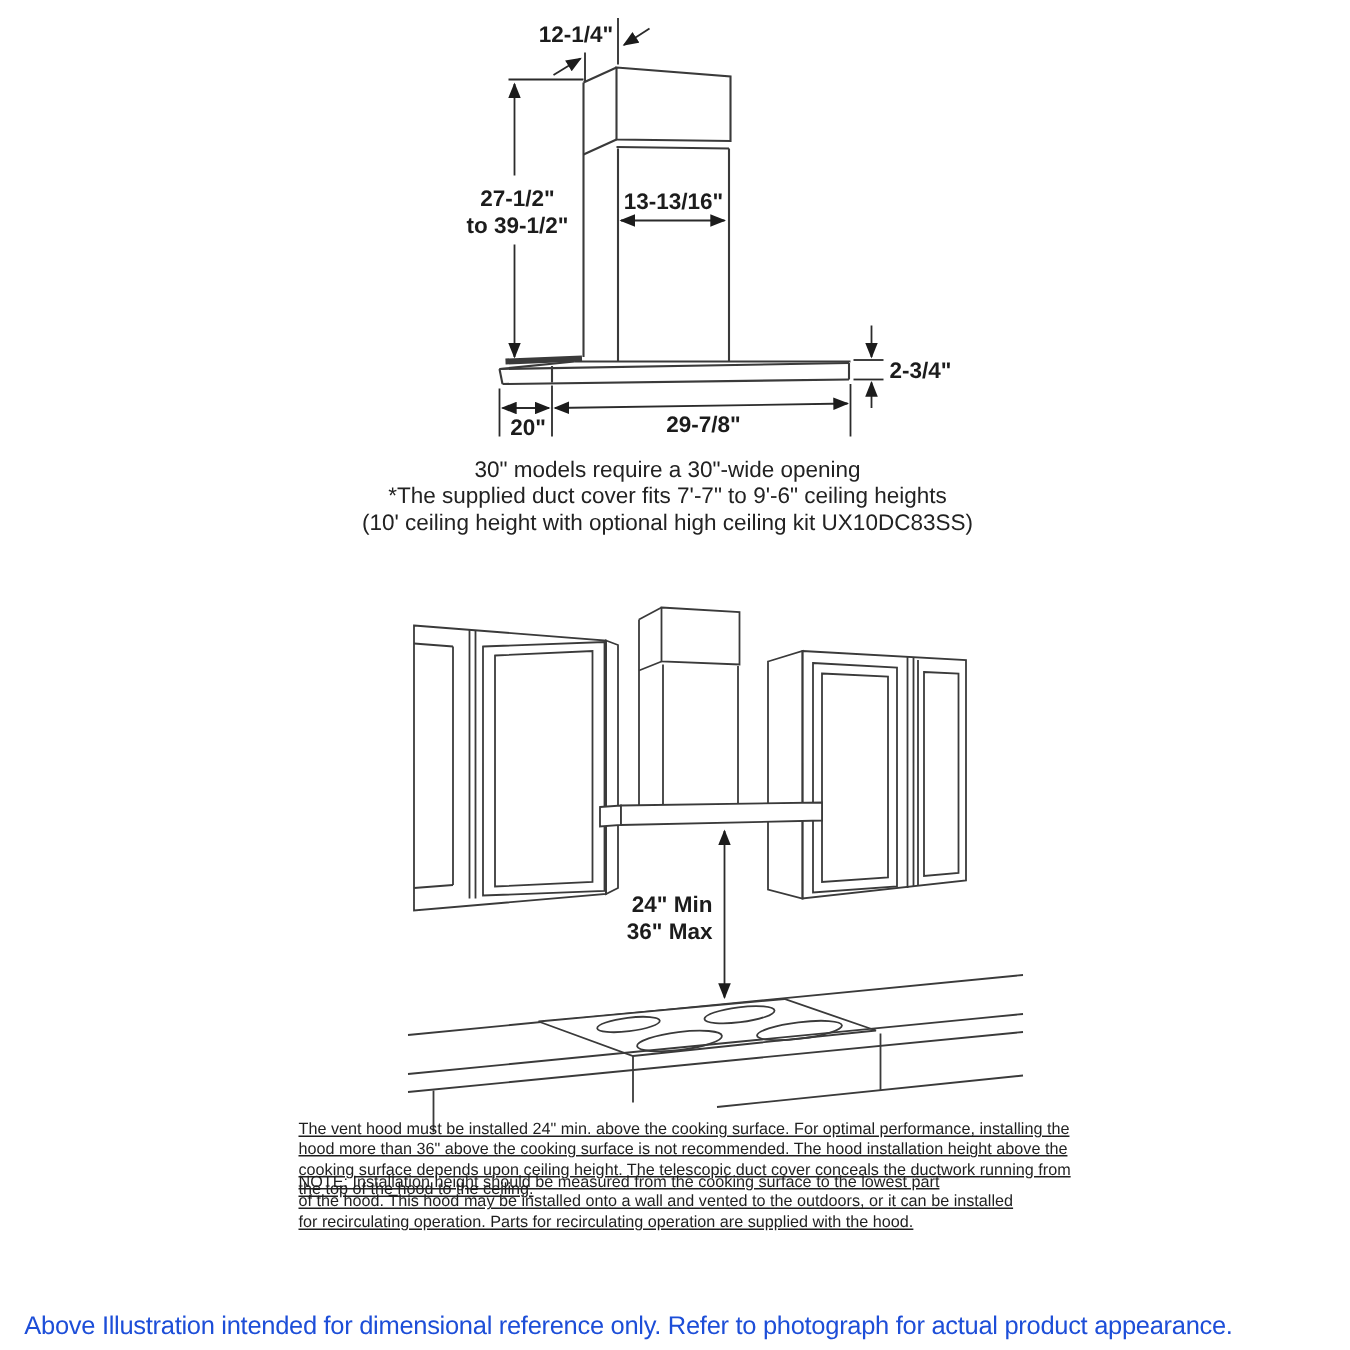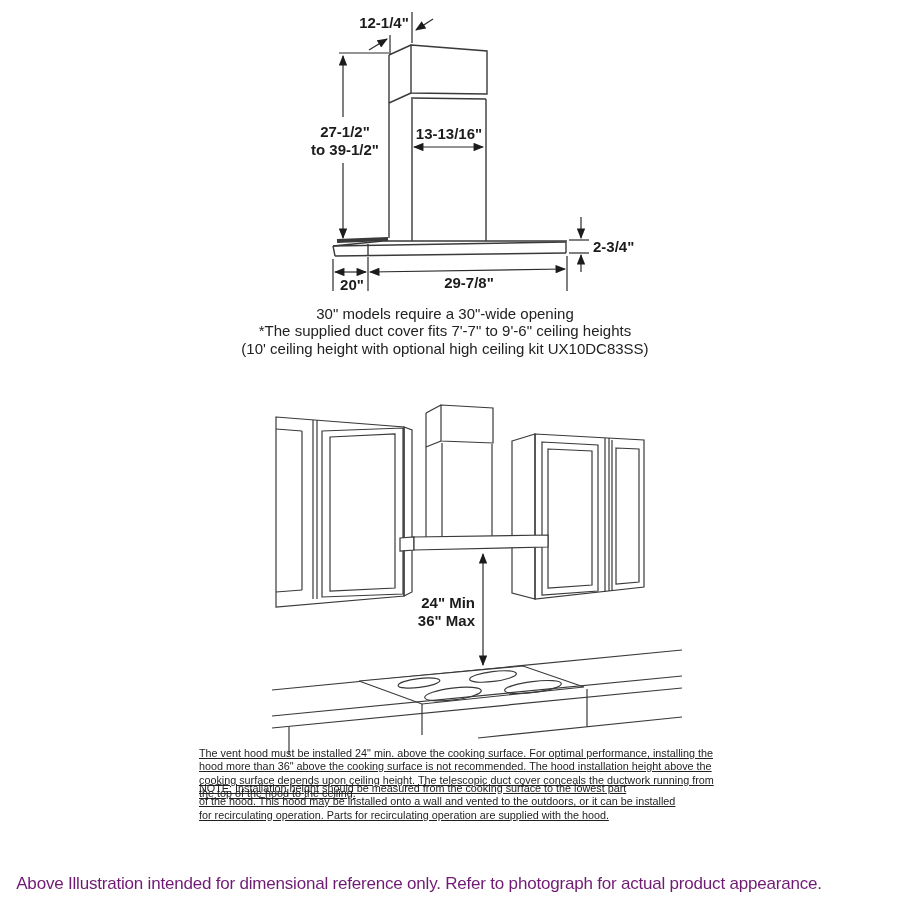--- a/index.html
+++ b/index.html
@@ -7,21 +7,21 @@
           font-family:"Liberation Sans", sans-serif;}
   .abs{position:absolute;}
   svg{display:block;}
   svg text{font-family:"Liberation Sans", sans-serif;}
   .dim-text{font-weight:bold;font-size:15px;fill:#1c1c1c;}
   .caption{left:0;top:305px;width:890px;text-align:center;font-size:15px;line-height:17.4px;
            color:#222;white-space:pre-line;}
   .notes{left:199px;width:700px;font-size:10.8px;line-height:13.3px;color:#1f1f1f;
          white-space:pre-line;text-decoration:underline;}
   .footer{left:0;top:872px;width:838px;text-align:center;font-size:17px;line-height:24px;
-          letter-spacing:-0.2px;color:#701a75;white-space:nowrap;}
+          letter-spacing:-0.2px;color:#1d4ed8;white-space:nowrap;}
 </style>
 </head>
 <body>
 
 <div class="canvas">
 
   <svg class="abs" style="left:0;top:0" width="900" height="300" viewBox="0 0 900 300">
     <defs>
       <marker id="ah1" viewBox="0 0 10 8" refX="9" refY="4" markerWidth="9" markerHeight="7" orient="auto-start-reverse">
         <path d="M0,0 L10,4 L0,8 z" fill="#1c1c1c"></path>

